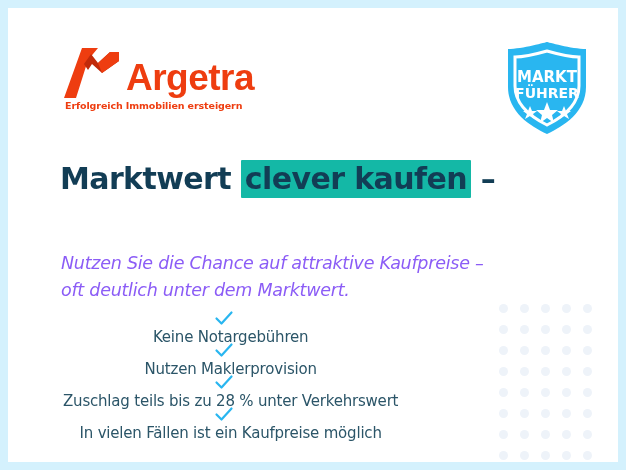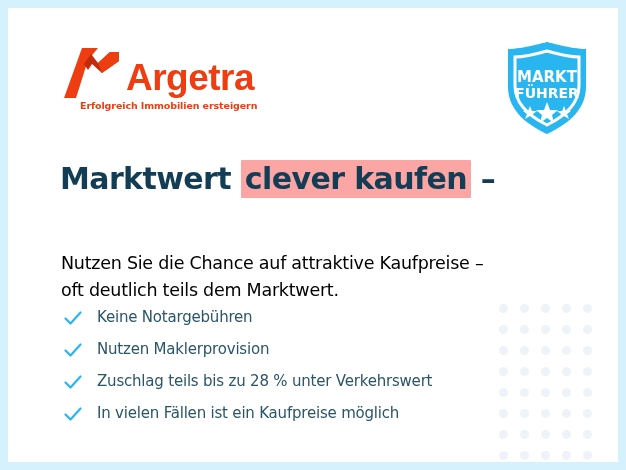--- a/index.html
+++ b/index.html
@@ -80,21 +80,21 @@
     bottom: 2px;
     margin-left: 15px;
   }
   .logo-tagline {
     font-family: "DejaVu Sans", sans-serif;
     font-weight: bold;
     font-size: 9.5px;
     letter-spacing: -0.1px;
     color: #ee3d10;
     margin-top: 2px;
-    margin-left: 16px;
+    margin-left: 1px;
     white-space: nowrap;
   }
 
   
   .badge {
     position: absolute;
     right: 26px;
     top: 32px;
     width: 90px;
     height: 96px;
@@ -110,53 +110,56 @@
     z-index: 2;
     font-family: "DejaVu Sans", sans-serif;
     font-weight: bold;
     font-size: 30px;
     line-height: 38px;
     letter-spacing: -0.6px;
     color: #123d55;
     white-space: nowrap;
   }
   .headline .hl {
-    background: #fca5a5;
+    background: #14b8a6;
     padding: 1px 4px 2px 4px;
     border-radius: 1px;
   }
 
   
   .subtitle {
     position: absolute;
     left: 53px;
     top: 224px;
     z-index: 2;
     font-family: "DejaVu Sans", sans-serif;
     font-weight: normal;
     font-size: 17.5px;
     line-height: 27px;
     letter-spacing: -0.25px;
-    color: #000000;
-    white-space: nowrap;
+    color: #8b5cf6;
+    white-space: nowrap;
+    font-style: italic;
   }
 
   
   .checklist {
     position: absolute;
     left: 55px;
     top: 300px;
     z-index: 2;
     margin: 0;
     padding: 0;
     list-style: none;
   }
   .check-item {
     display: flex;
+    align-items: center;
     height: 32px;
+    flex-direction: column;
   }
   .check-icon {
     flex: 0 0 auto;
     width: 20px;
     height: 20px;
     margin-right: 14px;
     display: block;
   }
   .check-icon svg { display: block; width: 20px; height: 20px; }
   .check-label {
@@ -245,21 +248,21 @@
     </div>
 
     <h1 class="headline">
       <span><span>Marktwert </span><span class="hl">clever kaufen</span><span> –</span></span>
       <br>
     </h1>
 
     <p class="subtitle">
       <span>Nutzen Sie die Chance auf attraktive Kaufpreise –</span>
       <br>
-      <span>oft deutlich teils dem Marktwert.</span>
+      <span>oft deutlich unter dem Marktwert.</span>
     </p>
 
     <ul class="checklist">
         <li class="check-item">
           <span class="check-icon">
             <svg viewBox="0 0 20 20" xmlns="http://www.w3.org/2000/svg" aria-hidden="true">
               <path d="M2.5 10.5 L7.5 15.5 L17.5 4.5" fill="none" stroke="#29b6f0" stroke-width="2.2" stroke-linecap="round" stroke-linejoin="round"></path>
             </svg>
           </span>
           <span class="check-label">Keine Notargebühren</span>

